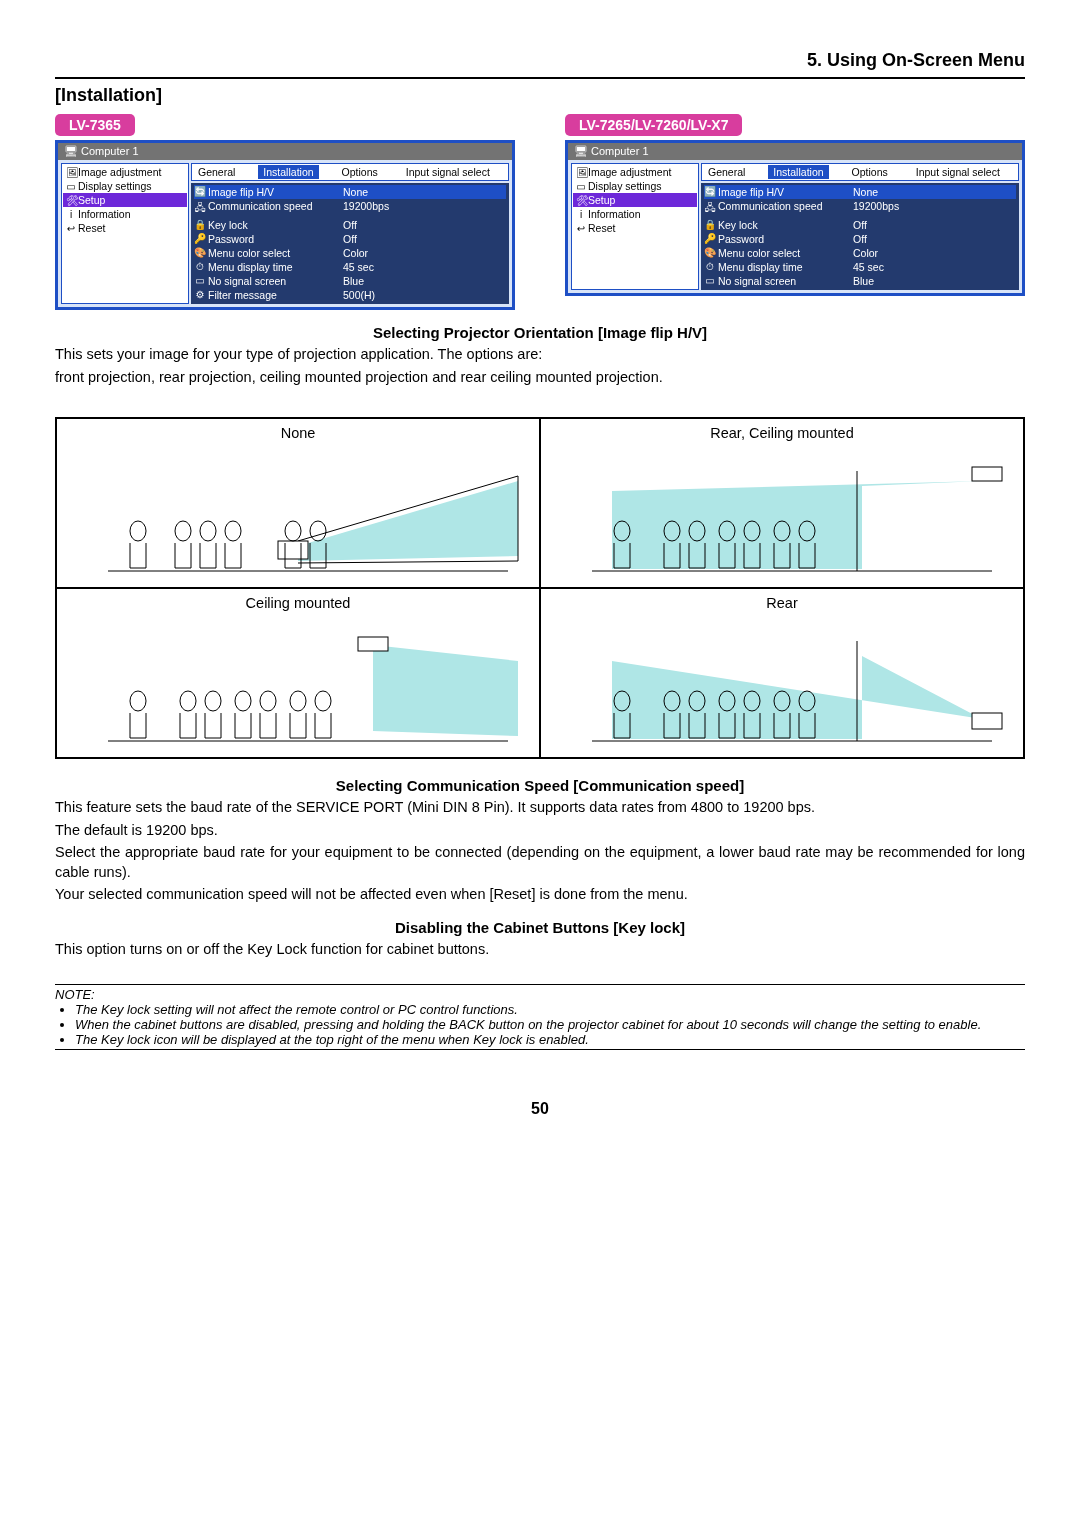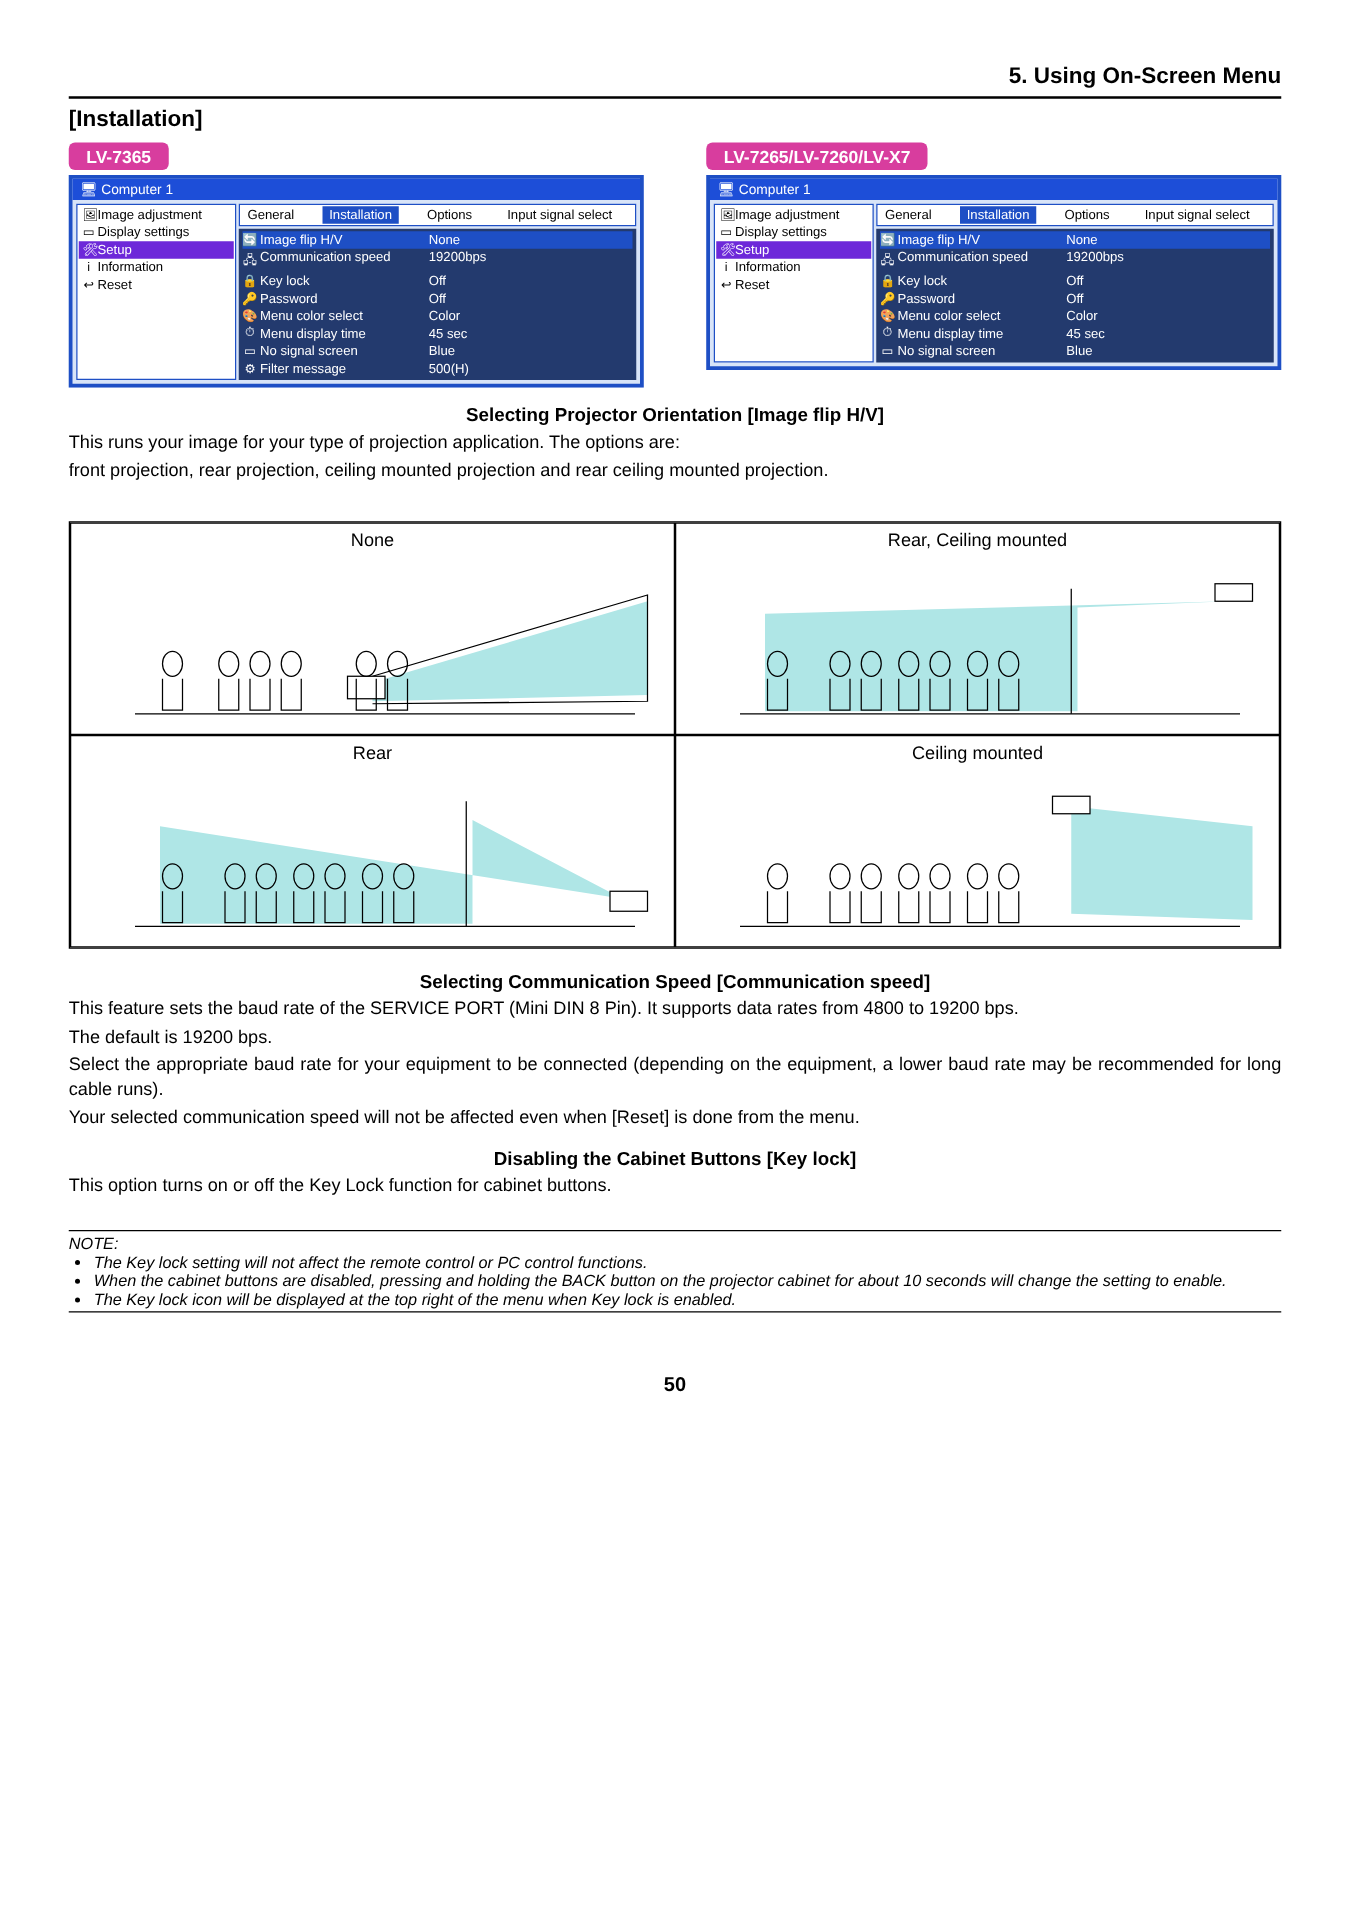--- a/index.html
+++ b/index.html
@@ -42,21 +42,21 @@
     border-radius: 5px;
     margin-bottom: 4px;
     text-align: center;
   }
   .menu-window {
     border: 3px solid #1e4fc5;
     background: #d8e4f8;
     font-size: 11px;
   }
   .menu-title {
-    background: #1d4ed8;
+    background: #737373;
     color: #fff;
     padding: 2px 6px;
     font-size: 11px;
   }
   .menu-title::before {
     content: "🖥 ";
   }
   .menu-body {
     display: flex;
     padding: 3px;
@@ -335,21 +335,21 @@
                 <span class="setting-value">Blue</span>
               </div>
             </div>
         </div>
       </div>
     </div>
   </div>
 </div>
 
 <h3 class="sub">Selecting Projector Orientation [Image flip H/V]</h3>
-<p class="body">This runs your image for your type of projection application. The options are:</p>
+<p class="body">This sets your image for your type of projection application. The options are:</p>
 <p class="body">front projection, rear projection, ceiling mounted projection and rear ceiling mounted projection.</p>
 
 <div class="orient-grid">
   <div class="orient-cell">
     <div class="orient-label">None</div>
     <div class="orient-illus">
       <svg viewBox="0 0 460 120">
         <polygon class="illus-bg" points="230,85 450,20 450,95 230,100"></polygon>
         <polyline class="illus-line" points="230,80 450,15 450,100 230,102"></polyline>
         <line class="illus-line" x1="40" y1="110" x2="440" y2="110"></line>
@@ -392,20 +392,46 @@
             <path d="M192 82 v25 h16 v-25"></path>
           <ellipse cx="230" cy="70" rx="8" ry="10"></ellipse>
             <path d="M222 82 v25 h16 v-25"></path>
           <ellipse cx="255" cy="70" rx="8" ry="10"></ellipse>
             <path d="M247 82 v25 h16 v-25"></path>
         </g>
       </svg>
     </div>
   </div>
   <div class="orient-cell">
+    <div class="orient-label">Ceiling mounted</div>
+    <div class="orient-illus">
+      <svg viewBox="0 0 460 120">
+        <polygon class="illus-bg" points="305,14 450,30 450,105 305,100"></polygon>
+        <line class="illus-line" x1="40" y1="110" x2="440" y2="110"></line>
+        <rect class="illus-fill" x="290" y="6" width="30" height="14"></rect>
+        <g class="illus-line">
+          <ellipse cx="70" cy="70" rx="8" ry="10"></ellipse>
+            <path d="M62 82 v25 h16 v-25"></path>
+          <ellipse cx="120" cy="70" rx="8" ry="10"></ellipse>
+            <path d="M112 82 v25 h16 v-25"></path>
+          <ellipse cx="145" cy="70" rx="8" ry="10"></ellipse>
+            <path d="M137 82 v25 h16 v-25"></path>
+          <ellipse cx="175" cy="70" rx="8" ry="10"></ellipse>
+            <path d="M167 82 v25 h16 v-25"></path>
+          <ellipse cx="200" cy="70" rx="8" ry="10"></ellipse>
+            <path d="M192 82 v25 h16 v-25"></path>
+          <ellipse cx="230" cy="70" rx="8" ry="10"></ellipse>
+            <path d="M222 82 v25 h16 v-25"></path>
+          <ellipse cx="255" cy="70" rx="8" ry="10"></ellipse>
+            <path d="M247 82 v25 h16 v-25"></path>
+        </g>
+      </svg>
+    </div>
+  </div>
+  <div class="orient-cell">
     <div class="orient-label">Rear</div>
     <div class="orient-illus">
       <svg viewBox="0 0 460 120">
         <polygon class="illus-bg" points="60,30 60,108 310,108 310,25 430,88"></polygon>
         <polyline class="illus-line" points="305,10 305,110"></polyline>
         <line class="illus-line" x1="40" y1="110" x2="440" y2="110"></line>
         <rect class="illus-fill" x="420" y="82" width="30" height="16"></rect>
         <g class="illus-line">
           <ellipse cx="70" cy="70" rx="8" ry="10"></ellipse>
             <path d="M62 82 v25 h16 v-25"></path>
@@ -418,46 +444,20 @@
           <ellipse cx="200" cy="70" rx="8" ry="10"></ellipse>
             <path d="M192 82 v25 h16 v-25"></path>
           <ellipse cx="230" cy="70" rx="8" ry="10"></ellipse>
             <path d="M222 82 v25 h16 v-25"></path>
           <ellipse cx="255" cy="70" rx="8" ry="10"></ellipse>
             <path d="M247 82 v25 h16 v-25"></path>
         </g>
       </svg>
     </div>
   </div>
-  <div class="orient-cell">
-    <div class="orient-label">Ceiling mounted</div>
-    <div class="orient-illus">
-      <svg viewBox="0 0 460 120">
-        <polygon class="illus-bg" points="305,14 450,30 450,105 305,100"></polygon>
-        <line class="illus-line" x1="40" y1="110" x2="440" y2="110"></line>
-        <rect class="illus-fill" x="290" y="6" width="30" height="14"></rect>
-        <g class="illus-line">
-          <ellipse cx="70" cy="70" rx="8" ry="10"></ellipse>
-            <path d="M62 82 v25 h16 v-25"></path>
-          <ellipse cx="120" cy="70" rx="8" ry="10"></ellipse>
-            <path d="M112 82 v25 h16 v-25"></path>
-          <ellipse cx="145" cy="70" rx="8" ry="10"></ellipse>
-            <path d="M137 82 v25 h16 v-25"></path>
-          <ellipse cx="175" cy="70" rx="8" ry="10"></ellipse>
-            <path d="M167 82 v25 h16 v-25"></path>
-          <ellipse cx="200" cy="70" rx="8" ry="10"></ellipse>
-            <path d="M192 82 v25 h16 v-25"></path>
-          <ellipse cx="230" cy="70" rx="8" ry="10"></ellipse>
-            <path d="M222 82 v25 h16 v-25"></path>
-          <ellipse cx="255" cy="70" rx="8" ry="10"></ellipse>
-            <path d="M247 82 v25 h16 v-25"></path>
-        </g>
-      </svg>
-    </div>
-  </div>
 </div>
 
 <h3 class="sub">Selecting Communication Speed [Communication speed]</h3>
 <p class="body justify">This feature sets the baud rate of the SERVICE PORT (Mini DIN 8 Pin). It supports data rates from 4800 to 19200 bps.</p>
 <p class="body">The default is 19200 bps.</p>
 <p class="body justify">Select the appropriate baud rate for your equipment to be connected (depending on the equipment, a lower baud rate may be recommended for long cable runs).</p>
 <p class="body">Your selected communication speed will not be affected even when [Reset] is done from the menu.</p>
 
 <h3 class="sub">Disabling the Cabinet Buttons [Key lock]</h3>
 <p class="body">This option turns on or off the Key Lock function for cabinet buttons.</p>

